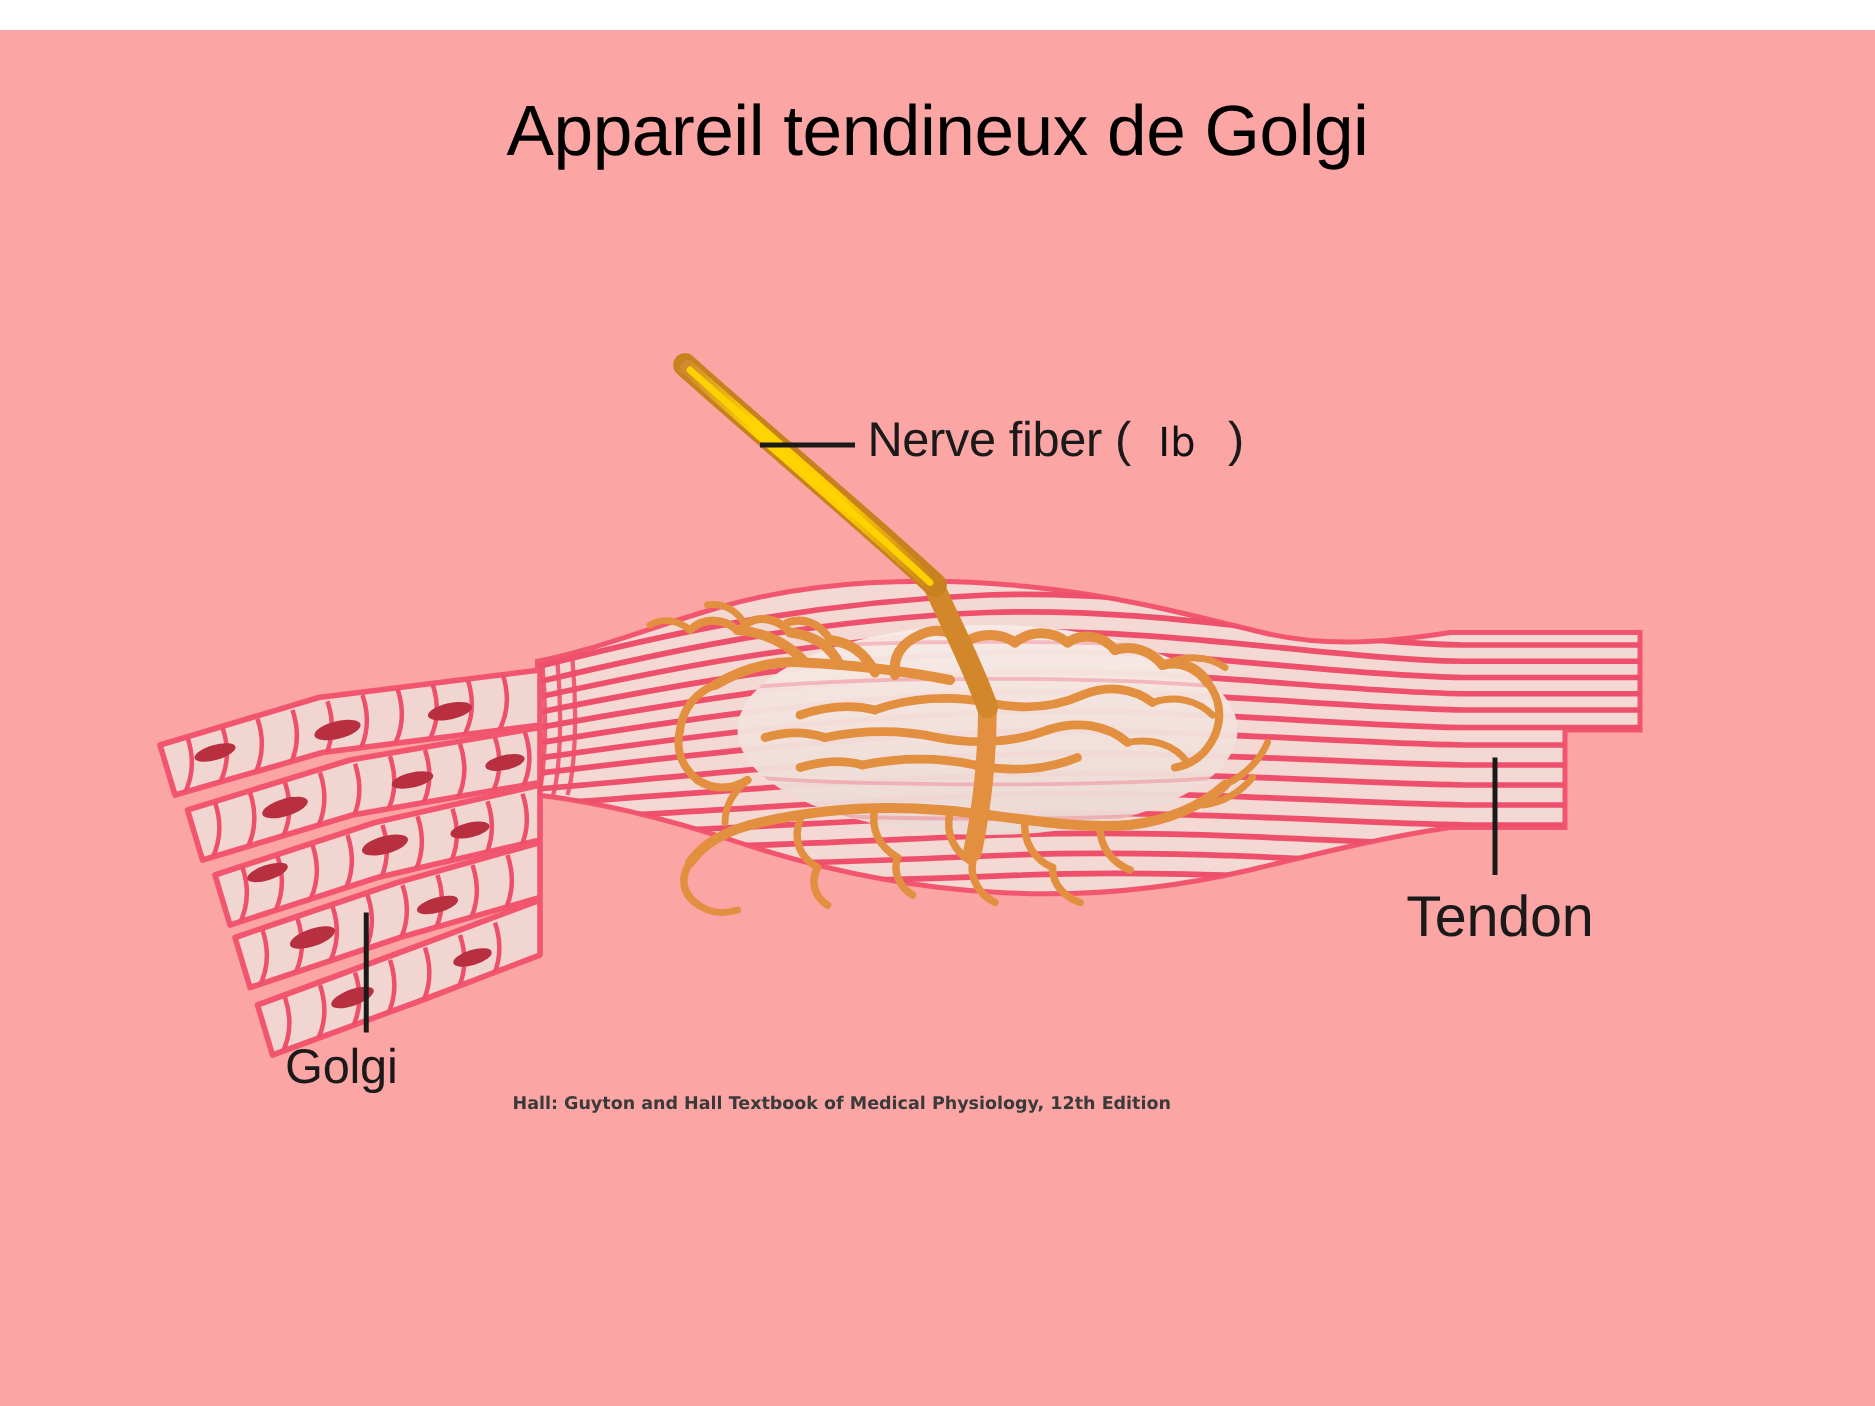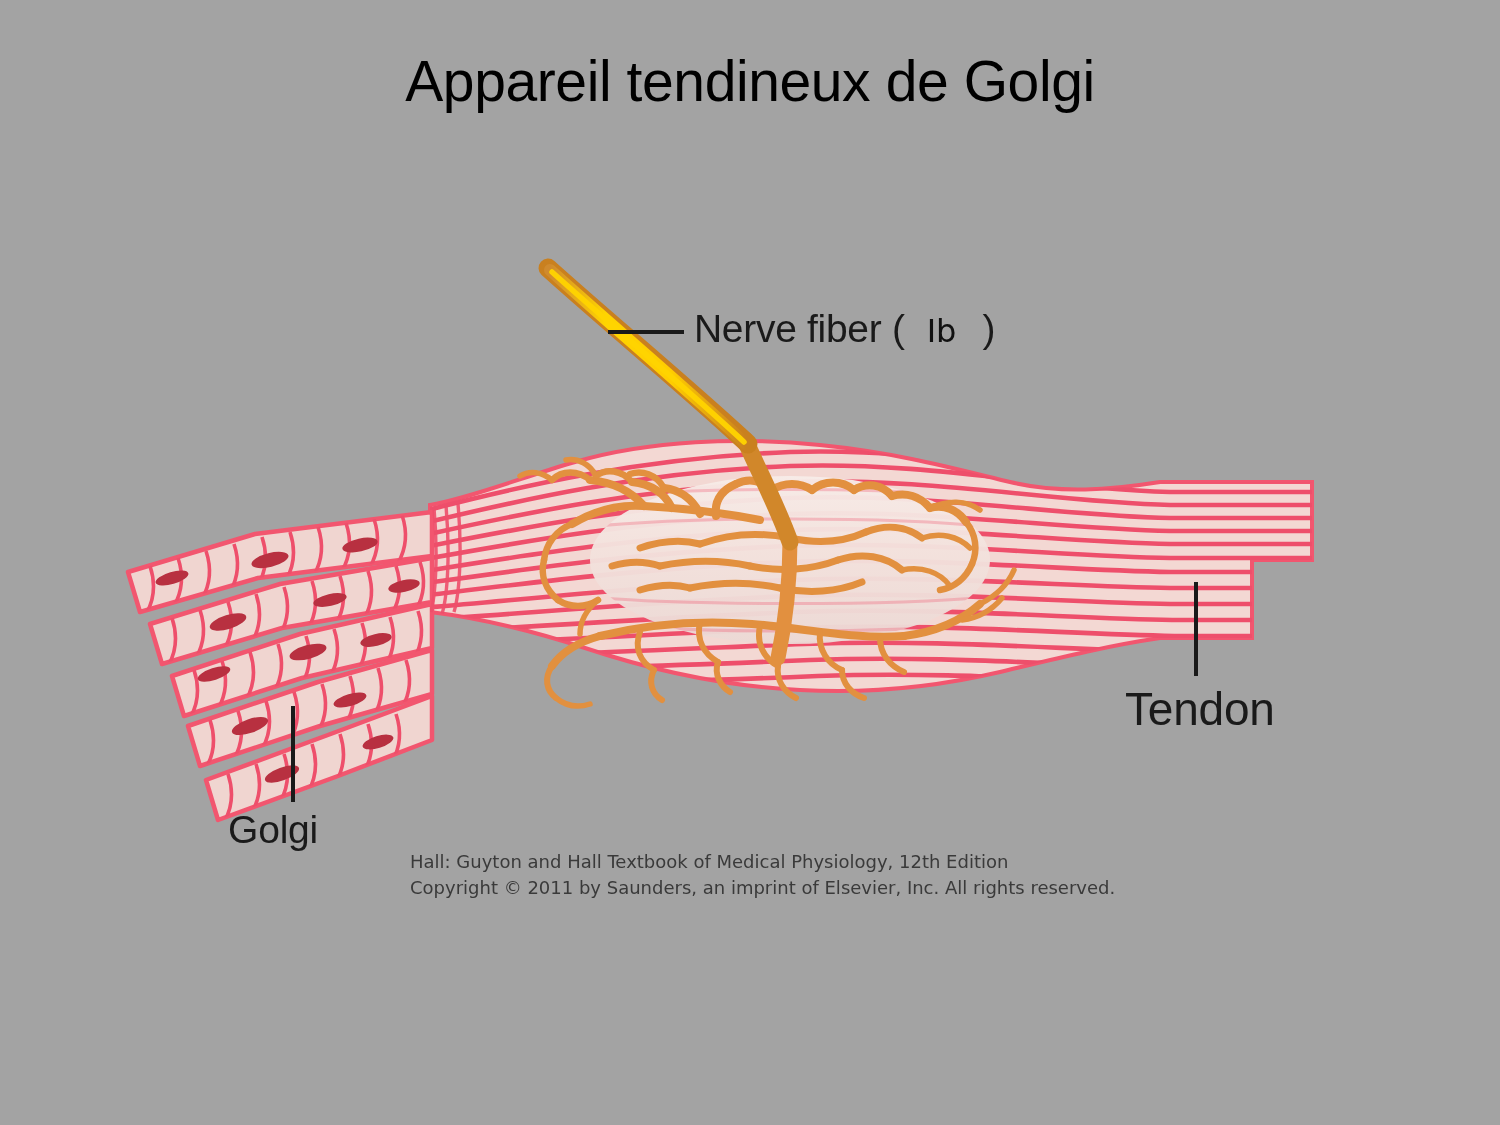--- a/index.html
+++ b/index.html
@@ -13,21 +13,22 @@
     height: 1125px;
     position: relative;
     overflow: hidden;
     font-family: "Liberation Sans", sans-serif;
     -webkit-font-smoothing: antialiased;
   }
 
   .slide {
     position: absolute;
     inset: 0;
-    background: #a3a3a3;
+    background: #fca5a5;
+    margin-top: 24px;
   }
 
   
   .slide-title {
     position: absolute;
     top: 52px;
     left: 0;
     width: 1500px;
     text-align: center;
     font-family: "Liberation Sans", sans-serif;
@@ -88,24 +89,25 @@
     font-size: 39px;
     letter-spacing: -0.2px;
   }
 
   
   .credit {
     position: absolute;
     left: 410px;
     top: 849px;
     font-family: "DejaVu Sans", sans-serif;
-    font-size: 18px;
+    font-size: 14px;
     line-height: 1.45;
     color: #3a3a3a;
     white-space: nowrap;
+    font-weight: bold;
   }
   .credit div { display: block; }
 </style>
 </head>
 <body>
 
 <div class="slide">
 
   <div class="slide-title">Appareil tendineux de Golgi</div>
 
@@ -410,16 +412,15 @@
     <div class="callout callout-nerve">
       <span>Nerve fiber (</span><span class="subtype">Ib</span><span>)</span>
     </div>
 
     <div class="callout callout-tendon">Tendon</div>
 
     <div class="callout callout-muscle">Golgi</div>
 
     <div class="credit">
       <div>Hall: Guyton and Hall Textbook of Medical Physiology, 12th Edition</div>
-      <div>Copyright © 2011 by Saunders, an imprint of Elsevier, Inc. All rights reserved.</div>
     </div>
   </div>
 </div>
 
 </body></html>

